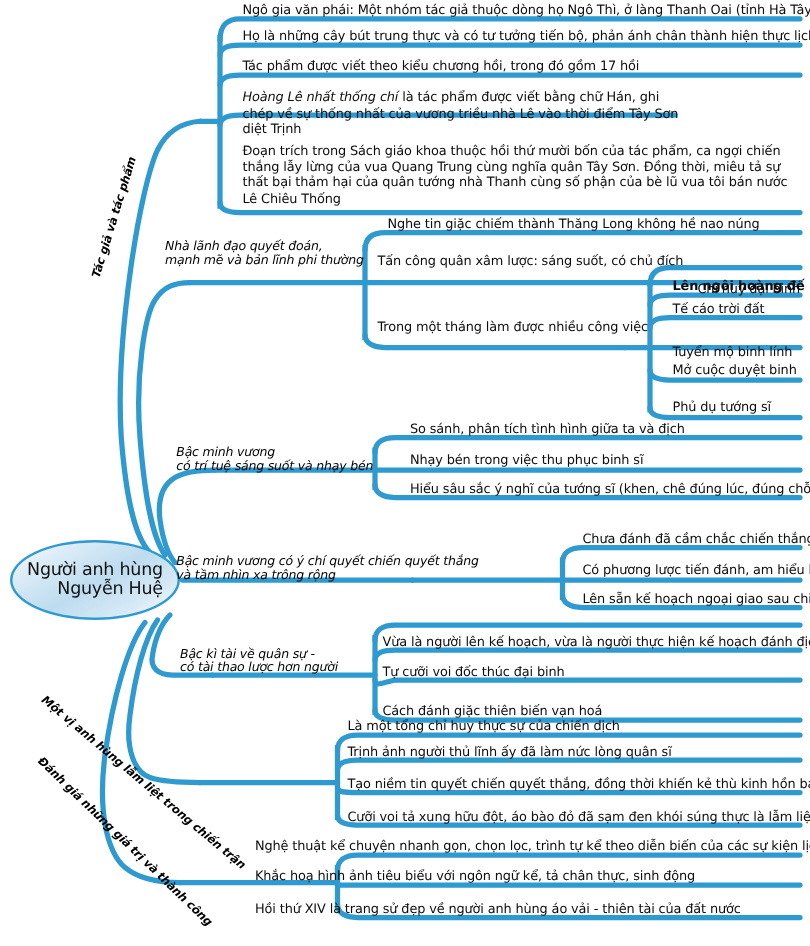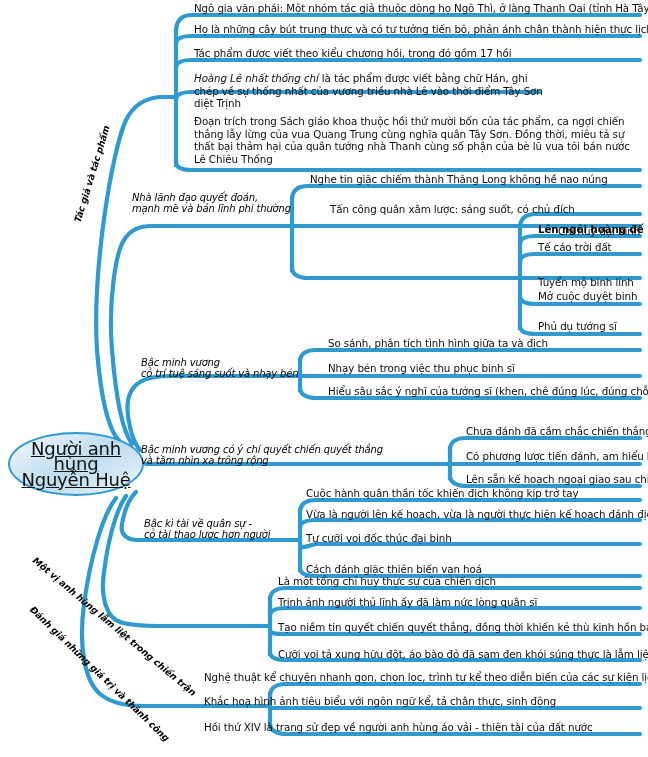--- a/index.html
+++ b/index.html
@@ -63,26 +63,25 @@
     height: 64px;
     border-radius: 50%;
     border: 2.2px solid #2e9ad0;
     background: linear-gradient(150deg, #ffffff 0%, #dcecf7 22%, #bddcef 52%, #d6e9f6 78%, #ffffff 100%);
     box-sizing: border-box;
     display: flex;
     align-items: center;
     justify-content: center;
   }
   #center-node .ctext {
-    font-size: 18px;
+    font-size: 14px;
     line-height: 15.5px;
     color: #111111;
-    text-align: center;
+    text-align: right;
     letter-spacing: -0.2px;
-    text-decoration: underline;
   }
 </style>
 </head>
 <body>
 
 <div id="canvas">
 
   <svg id="wires" viewBox="0 0 648 757" xmlns="http://www.w3.org/2000/svg">
     <g fill="none" stroke="#2e9ad0" stroke-width="4.2" stroke-linecap="round" stroke-linejoin="round">
 
@@ -198,38 +197,38 @@
     <span>có tài thao lược hơn người</span>
   </div>
 
   <div class="leaf" style="left:194px; top:2px;">Ngô gia văn phái: Một nhóm tác giả thuộc dòng họ Ngô Thì, ở làng Thanh Oai (tỉnh Hà Tây cũ)</div>
   <div class="leaf" style="left:194px; top:23px;">Họ là những cây bút trung thực và có tư tưởng tiến bộ, phản ánh chân thành hiện thực lịch sử</div>
   <div class="leaf" style="left:194px; top:47px;">Tác phẩm được viết theo kiểu chương hồi, trong đó gồm 17 hồi</div>
   <div class="leaf multi" style="left:194px; top:72px; width:350px;"><em>Hoàng Lê nhất thống chí</em><span> là tác phẩm được viết bằng chữ Hán, ghi chép về sự thống nhất của vương triều nhà Lê vào thời điểm Tây Sơn diệt Trịnh</span></div>
   <div class="leaf multi" style="left:194px; top:115px; width:448px;">Đoạn trích trong Sách giáo khoa thuộc hồi thứ  mười bốn của tác phẩm, ca ngợi chiến thắng lẫy lừng của vua Quang Trung cùng nghĩa quân Tây Sơn. Đồng thời, miêu tả sự thất bại thảm hại của quân tướng nhà Thanh cùng số phận của bè lũ vua tôi bán nước Lê Chiêu Thống</div>
 
   <div class="leaf" style="left:310px; top:173px;text-align:center;">Nghe tin giặc chiếm thành Thăng Long không hề nao núng</div>
-  <div class="leaf" style="left:302px; top:203px;margin-left:28px;">Tấn công quân xâm lược: sáng suốt, có chủ đích</div>
+  <div class="leaf" style="left:302px; top:203px;">Tấn công quân xâm lược: sáng suốt, có chủ đích</div>
+  <div class="leaf" style="left:302px; top:256px;">Trong một tháng làm được nhiều công việc</div>
 
   <div class="leaf" style="left:538px; top:201px;margin-top:40px;">Tế cáo trời đất</div>
   <div class="leaf" style="left:538px; top:223px;font-weight:bold;">Lên ngôi hoàng đế</div>
   <div class="leaf" style="left:538px; top:225px;margin-left:20px;">Chỉ huy đại binh</div>
   <div class="leaf" style="left:538px; top:264px;margin-top:12px;">Tuyển mộ binh lính</div>
   <div class="leaf" style="left:538px; top:290px;">Mở cuộc duyệt binh</div>
   <div class="leaf" style="left:538px; top:320px;">Phủ dụ tướng sĩ</div>
 
   <div class="leaf" style="left:328px; top:337px;">So sánh, phân tích tình hình giữa ta và địch</div>
   <div class="leaf" style="left:328px; top:362px;">Nhạy bén trong việc thu phục binh sĩ</div>
   <div class="leaf" style="left:328px; top:385px;">Hiểu sâu sắc ý nghĩ của tướng sĩ (khen, chê đúng lúc, đúng chỗ)</div>
 
   <div class="leaf" style="left:466px; top:425px;">Chưa đánh đã cầm chắc chiến thắng trong tay</div>
   <div class="leaf" style="left:466px; top:450px;">Có phương lược tiến đánh, am hiểu bày binh bố trận</div>
   <div class="leaf" style="left:466px; top:473px;">Lên sẵn kế hoạch ngoại giao sau chiến thắng</div>
 
-  <div class="leaf" style="left:306px; top:487px;">Cuộc hành quân thần tốc khiến địch không kịp trở tay</div>
   <div class="leaf" style="left:306px; top:508px;">Vừa là người lên kế hoạch, vừa là người thực hiện kế hoạch đánh địch</div>
   <div class="leaf" style="left:306px; top:532px;">Tự cưỡi voi đốc thúc đại binh</div>
   <div class="leaf" style="left:306px; top:563px;">Cách đánh giặc thiên biến vạn hoá</div>
 
   <div class="leaf" style="left:278px; top:575px;">Là một tổng chỉ huy  thực sự của chiến dịch</div>
   <div class="leaf" style="left:278px; top:596px;">Trịnh ảnh người thủ lĩnh ấy đã làm nức lòng quân sĩ</div>
   <div class="leaf" style="left:278px; top:621px;">Tạo niềm tin quyết chiến quyết thắng, đồng thời khiến kẻ thù kinh hồn bạt vía</div>
   <div class="leaf" style="left:278px; top:648px;">Cưỡi voi tả xung hữu đột, áo bào đỏ đã sạm đen khói súng thực là lẫm liệt</div>
 
   <div class="leaf" style="left:204px; top:671px;">Nghệ thuật kể chuyện nhanh gọn, chọn lọc, trình tự kể theo diễn biến của các sự kiện lịch sử</div>

